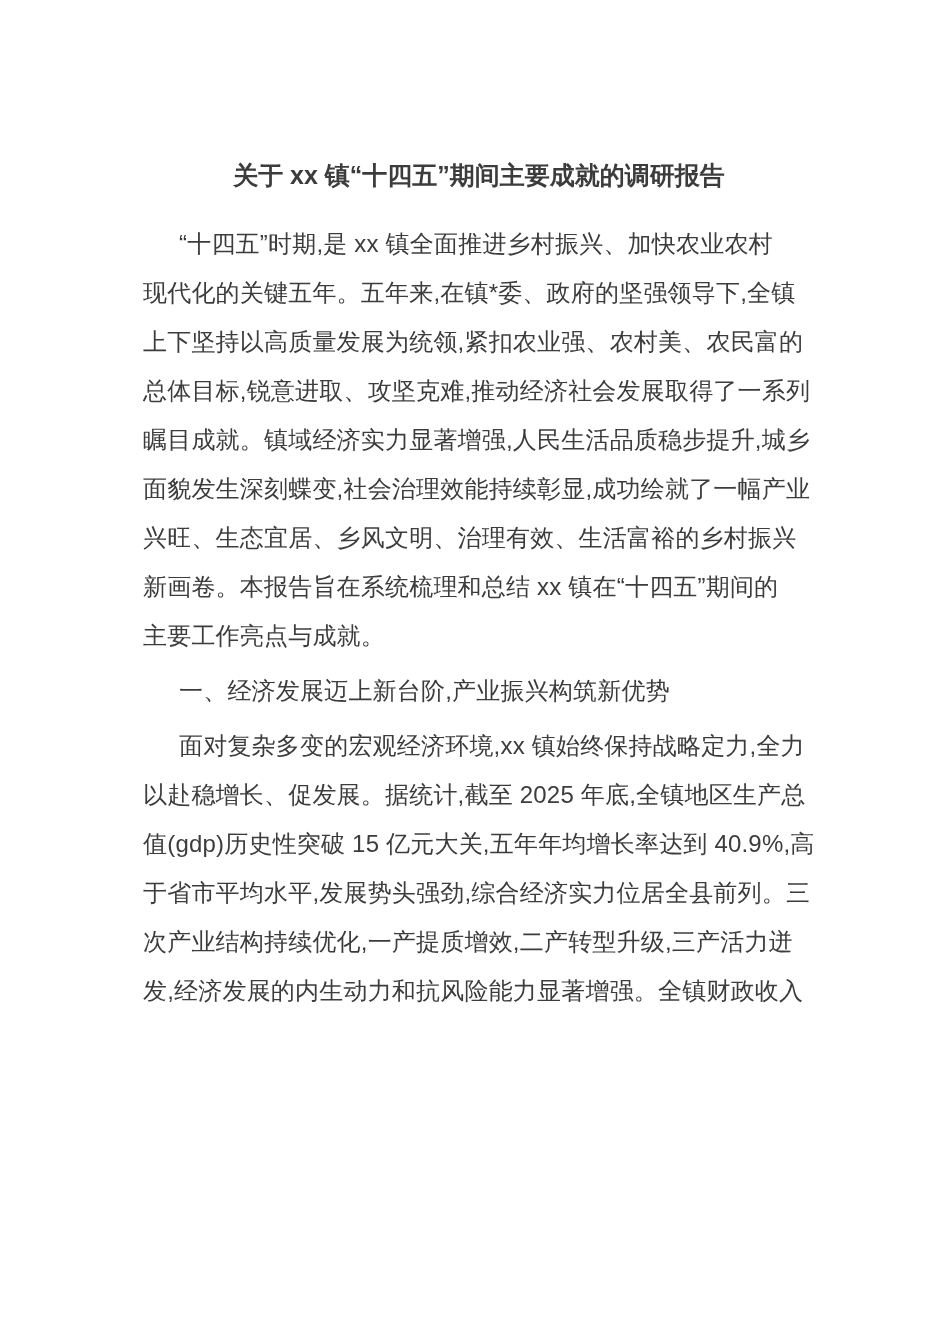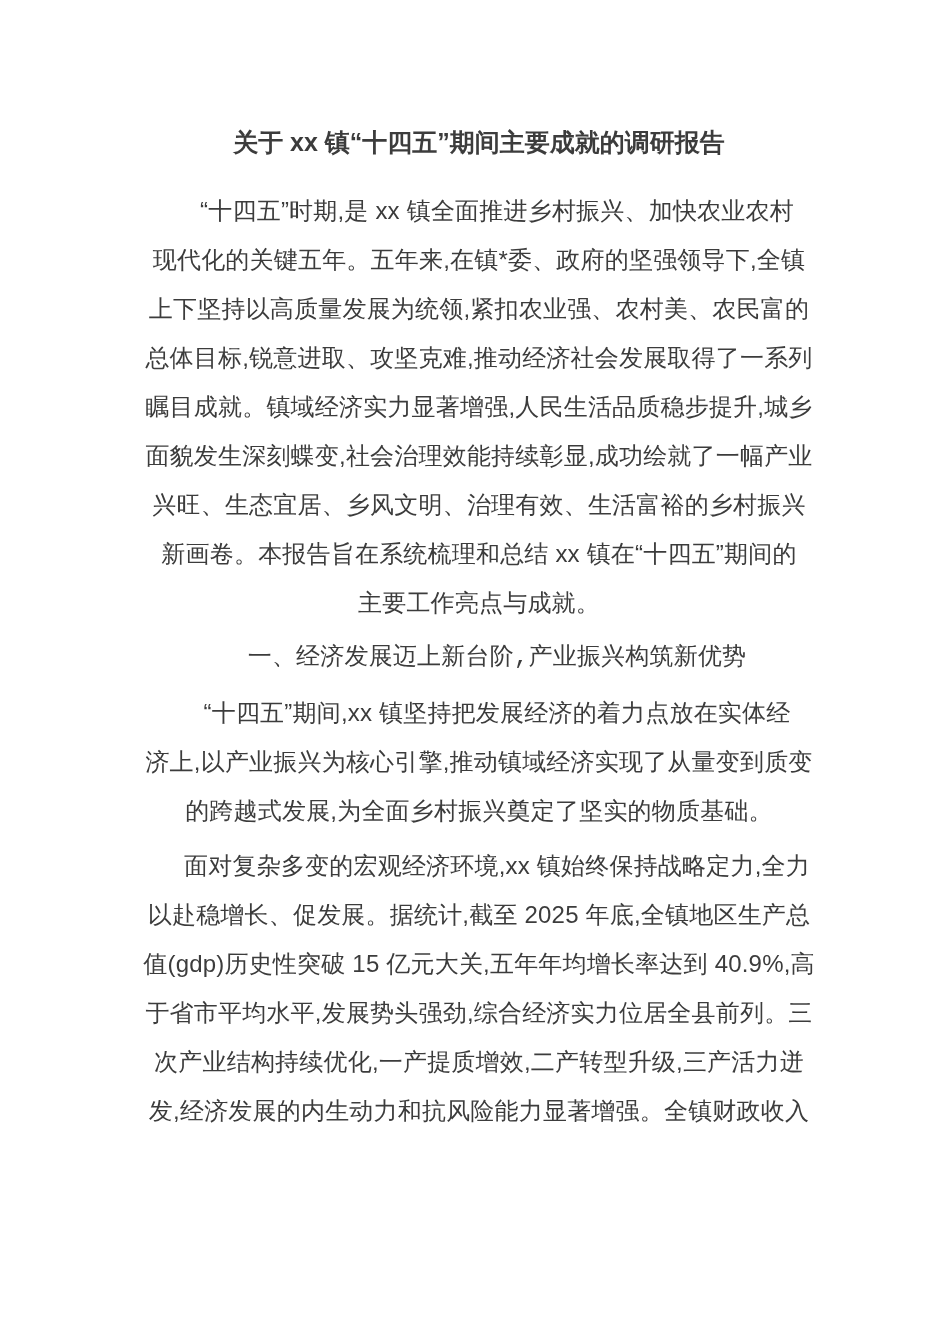--- a/index.html
+++ b/index.html
@@ -13,44 +13,43 @@
     overflow: hidden;
     font-family: "Liberation Sans", sans-serif;
   }
   .doc-page {
     box-sizing: border-box;
     width: 950px;
     height: 1256px;
     padding: 124px 135px 0 143px;
     background: #ffffff;
     color: #3c3c3c;
+    margin-top: 33px;
   }
   .doc-title {
     font-size: 25px;
     line-height: 36px;
     font-weight: 600;
     text-align: center;
     margin: 0 0 26px 0;
     white-space: pre;
     color: #3c3c3c;
   }
   .doc-block {
     font-size: 24px;
     line-height: 49px;
     font-weight: 400;
     margin: 6px 0;
     white-space: pre;        
     text-indent: 36px;       
     color: #3c3c3c;
     letter-spacing: 0.2px;
-    text-align: center;
   }
   .doc-heading {
     font-weight: 400;        
-    font-family: Liberation Mono, monospace;
   }
 </style>
 </head>
 <body>
 
 <div class="doc-page">
 
   <h1 class="doc-title">关于 xx 镇“十四五”期间主要成就的调研报告</h1>
 
   <p class="doc-block">“十四五”时期,是 xx 镇全面推进乡村振兴、加快农业农村
@@ -58,23 +57,20 @@
 上下坚持以高质量发展为统领,紧扣农业强、农村美、农民富的
 总体目标,锐意进取、攻坚克难,推动经济社会发展取得了一系列
 瞩目成就。镇域经济实力显著增强,人民生活品质稳步提升,城乡
 面貌发生深刻蝶变,社会治理效能持续彰显,成功绘就了一幅产业
 兴旺、生态宜居、乡风文明、治理有效、生活富裕的乡村振兴
 新画卷。本报告旨在系统梳理和总结 xx 镇在“十四五”期间的
 主要工作亮点与成就。</p>
 
   <h2 class="doc-block doc-heading">一、经济发展迈上新台阶,产业振兴构筑新优势</h2>
 
-  <p class="doc-block">“十四五”期间,xx 镇坚持把发展经济的着力点放在实体经
-济上,以产业振兴为核心引擎,推动镇域经济实现了从量变到质变
-的跨越式发展,为全面乡村振兴奠定了坚实的物质基础。</p>
 
 
   <p class="doc-block">面对复杂多变的宏观经济环境,xx 镇始终保持战略定力,全力
 以赴稳增长、促发展。据统计,截至 2025 年底,全镇地区生产总
 值(gdp)历史性突破 15 亿元大关,五年年均增长率达到 40.9%,高
 于省市平均水平,发展势头强劲,综合经济实力位居全县前列。三
 次产业结构持续优化,一产提质增效,二产转型升级,三产活力迸
 发,经济发展的内生动力和抗风险能力显著增强。全镇财政收入</p>
 
 </div>

